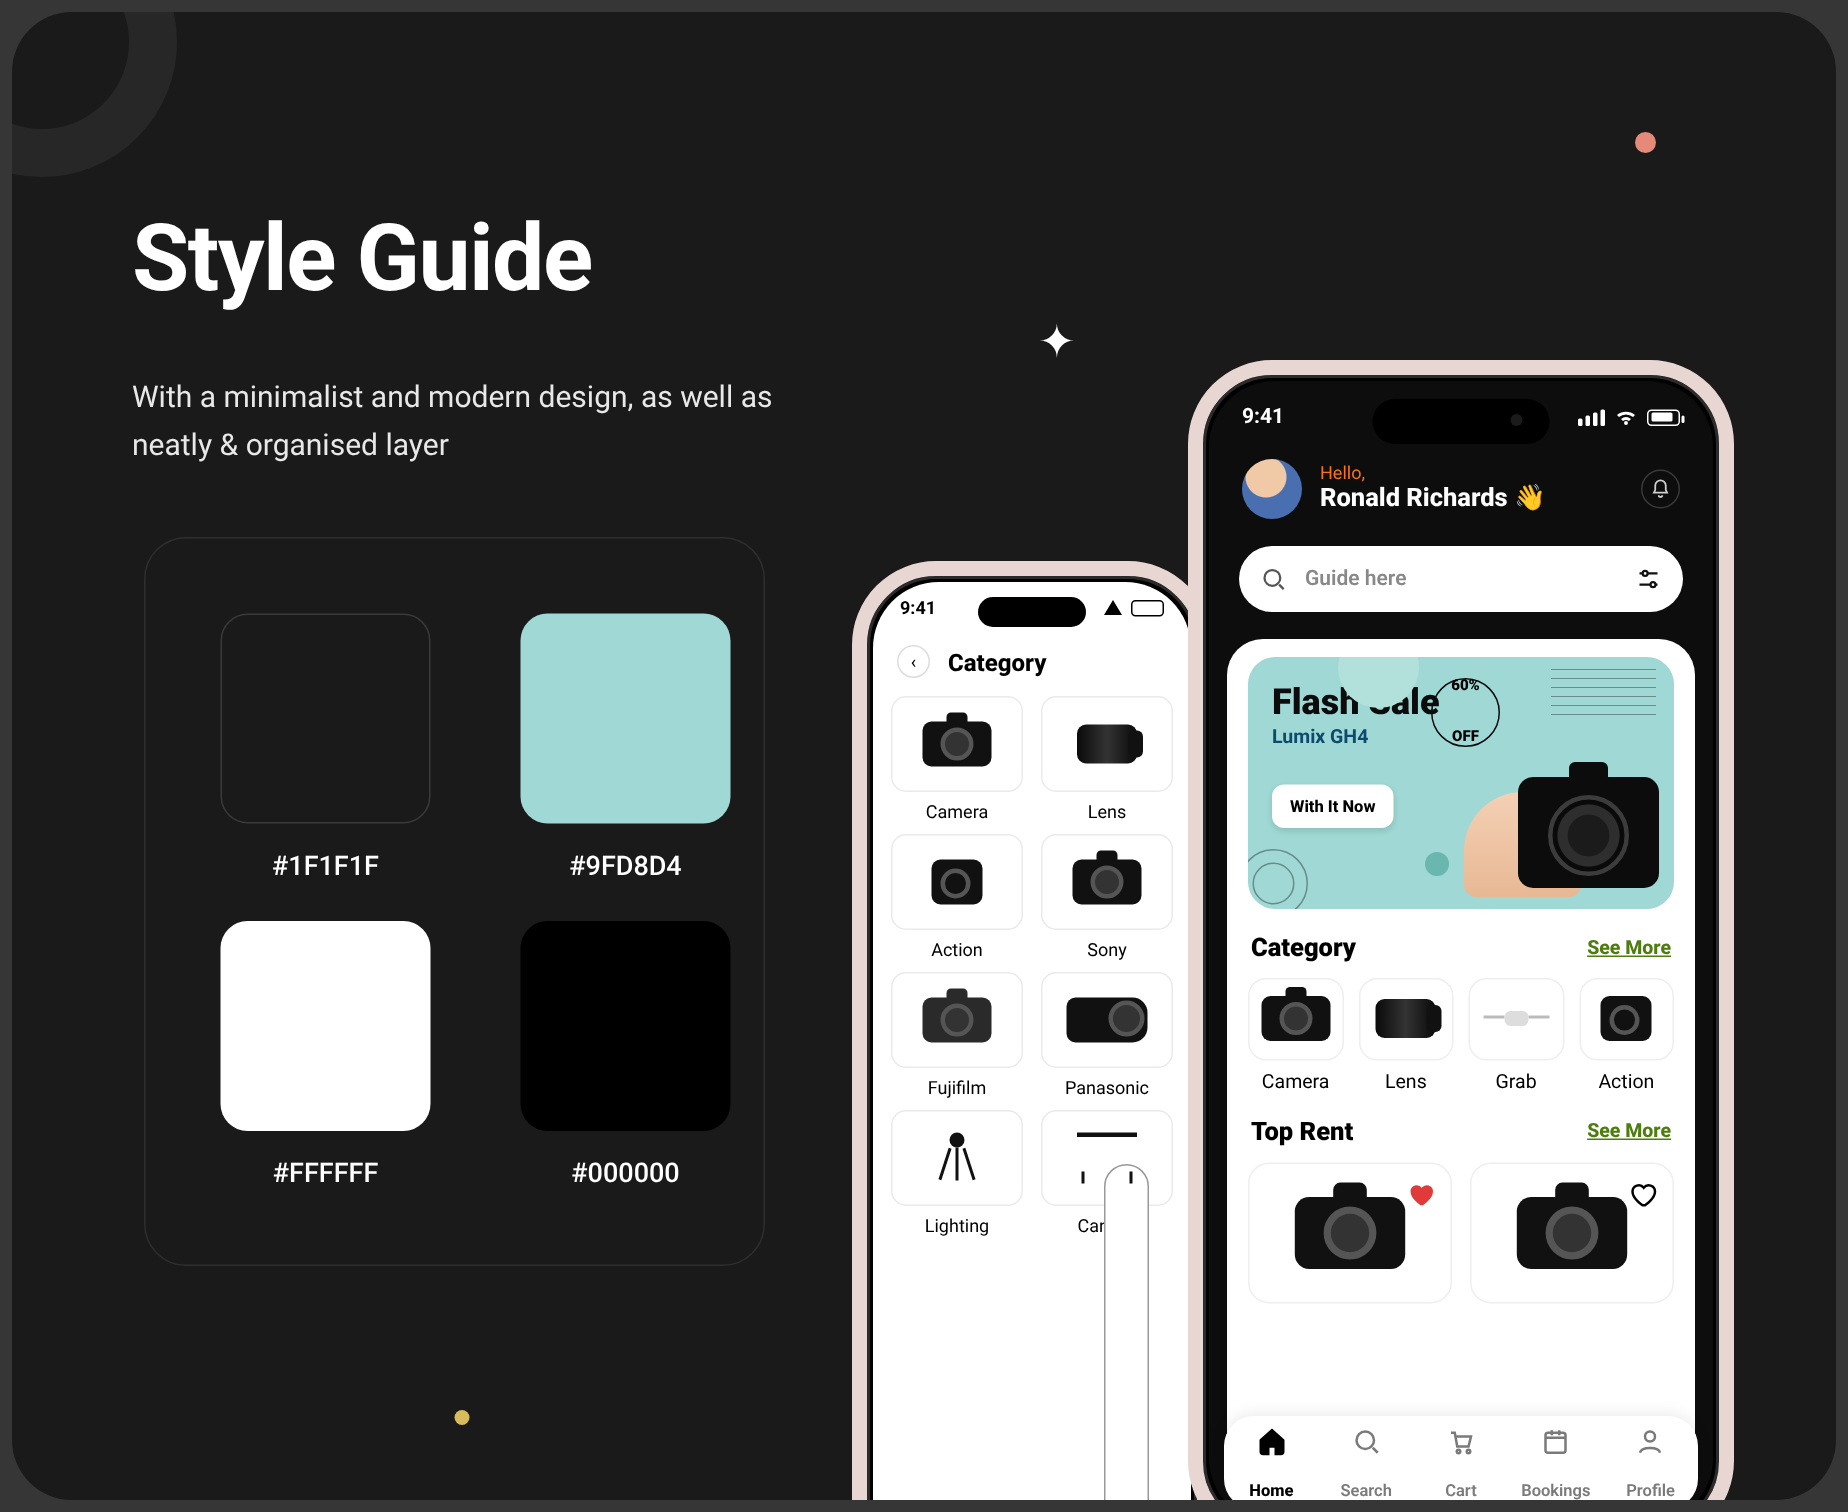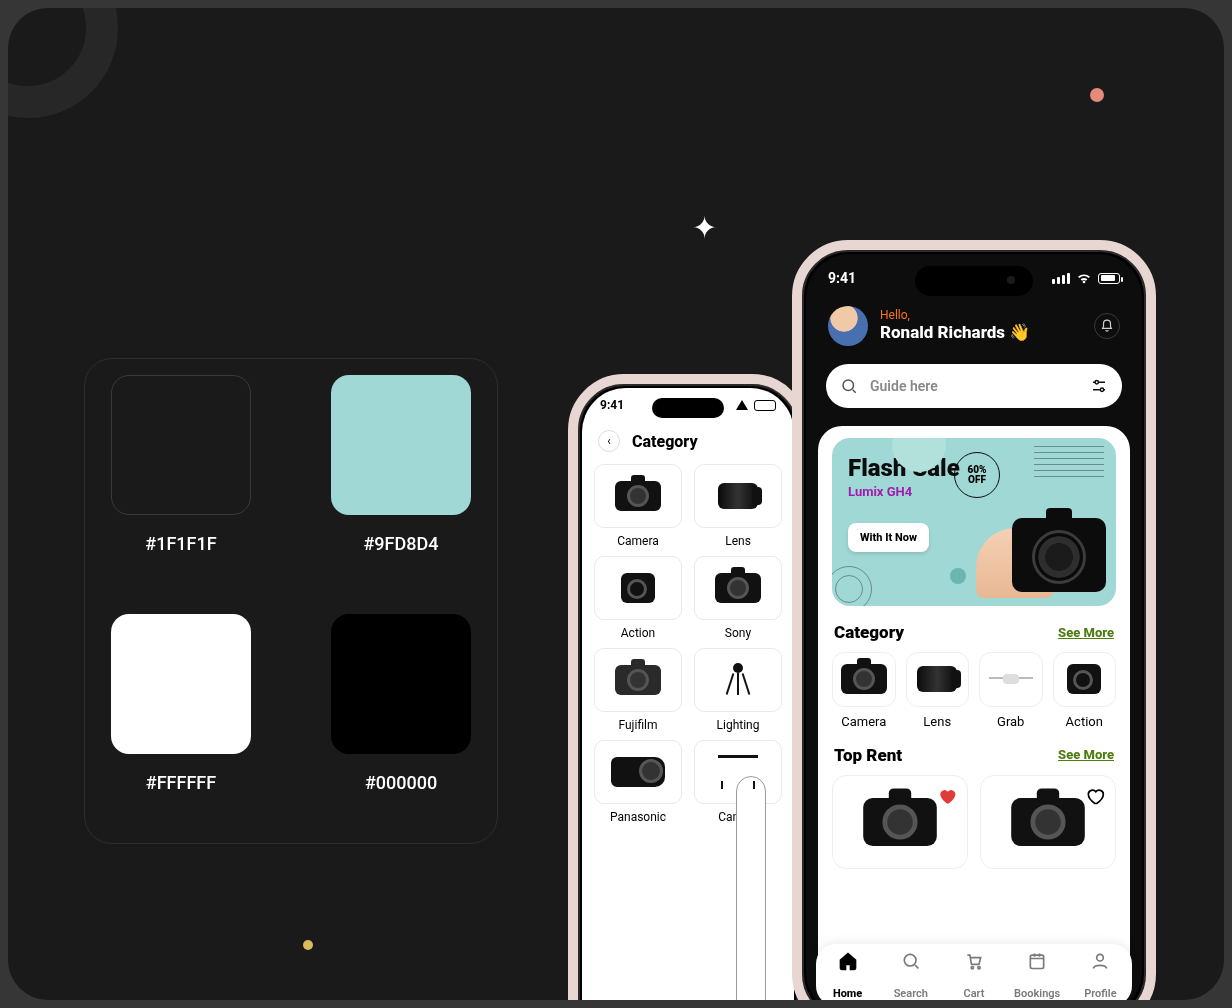--- a/index.html
+++ b/index.html
@@ -21,22 +21,22 @@
   
   .dot-salmon{position:absolute;top:80px;right:120px;width:14px;height:14px;border-radius:50%;background:#e58a78;}
   .dot-gold{position:absolute;bottom:50px;left:295px;width:10px;height:10px;border-radius:50%;background:#d8bb5a;}
   .star{position:absolute;top:202px;left:684px;color:#fff;font-size:30px;}
 
   .title{position:absolute;top:128px;left:80px;color:#fff;font-size:62px;font-weight:700;letter-spacing:-1px;}
   .subtitle{position:absolute;top:240px;left:80px;color:#e8e8e8;font-size:20px;line-height:1.6;max-width:460px;}
 
   
   .palette{
-    position:absolute;top:350px;left:76px;width:414px;height:486px;
-    border:1px solid #2e2e2e;border-radius:28px;padding:16px;
+    position:absolute;top:350px;left:88px;width:414px;height:486px;
+    border:1px solid #2e2e2e;border-radius:28px;padding:50px;
     display:grid;grid-template-columns:1fr 1fr;column-gap:60px;row-gap:26px;
   }
   .swatch-wrap{display:flex;flex-direction:column;align-items:center;gap:18px;}
   .swatch{width:140px;height:140px;border-radius:18px;}
   .sw-outline{border:1px solid #3a3a3a;background:transparent;}
   .sw-teal{background:var(--teal);}
   .sw-white{background:#fff;}
   .sw-black{background:#000;}
   .swatch-label{color:#fff;font-size:18px;font-weight:500;}
 
@@ -105,22 +105,22 @@
   .bell svg{width:14px;height:14px;stroke:#cfcfcf;fill:none;stroke-width:2;}
 
   .search{margin:4px 20px 0;background:#fff;border-radius:24px;height:44px;display:flex;align-items:center;padding:0 14px;gap:12px;}
   .search svg{width:18px;height:18px;stroke:#555;fill:none;stroke-width:2;}
   .search-ph{color:#888;font-size:14px;font-weight:600;}
   .sliders{margin-left:auto;}
 
   .sheet{margin:18px 12px 0;background:#fff;border-radius:24px 24px 0 0;padding:12px 14px 70px;min-height:560px;}
   .banner{background:var(--teal);border-radius:18px;padding:16px;position:relative;overflow:hidden;height:168px;}
   .bn-title{font-size:24px;font-weight:900;color:#0c0c0c;}
-  .bn-sub{font-size:13px;font-weight:700;color:#a21caf;margin-top:2px;}
-  .bn-badge{position:absolute;top:14px;right:116px;width:46px;height:46px;border:1.6px solid #0c0c0c;border-radius:50%;display:flex;flex-direction:column;align-items:center;justify-content:center;font-size:10px;font-weight:900;line-height:1;}
+  .bn-sub{font-size:13px;font-weight:700;color:#0c4a6e;margin-top:2px;}
+  .bn-badge{position:absolute;top:14px;right:116px;width:46px;height:46px;border:1.6px solid #0c0c0c;border-radius:50%;display:flex;flex-direction:column;align-items:center;justify-content:space-between;font-size:10px;font-weight:900;line-height:1;}
   .bn-btn{margin-top:24px;background:#fff;border:none;border-radius:8px;padding:8px 12px;font-size:11px;font-weight:800;box-shadow:0 2px 4px rgba(0,0,0,.12);}
   .bn-cam{position:absolute;right:10px;bottom:8px;width:130px;height:110px;}
   .hand{position:absolute;bottom:0;left:0;width:78px;height:70px;background:linear-gradient(180deg,#f4d0b5,#e8b894);border-radius:40px 40px 8px 8px;}
   .handcam{position:absolute;right:0;bottom:6px;width:94px;height:74px;}
   .handcam .cb{position:absolute;inset:0;background:#0c0c0c;border-radius:10px;}
   .handcam .ch{position:absolute;top:-10px;left:34px;width:26px;height:16px;background:#0c0c0c;border-radius:4px;}
   .handcam .cl{position:absolute;top:12px;left:20px;width:54px;height:54px;border-radius:50%;background:radial-gradient(circle,#1b1b1b 0 40%,#2e2e2e 42% 60%,#0a0a0a 62% 100%);border:3px solid #3c3c3c;}
   .bn-dec1{position:absolute;left:-6px;bottom:-6px;width:46px;height:46px;border:1px solid rgba(0,0,0,.35);border-radius:50%;}
   .bn-dec1::after{content:"";position:absolute;inset:8px;border:1px solid rgba(0,0,0,.35);border-radius:50%;}
   .bn-dot{position:absolute;right:150px;bottom:22px;width:16px;height:16px;border-radius:50%;background:#6ab7b0;}
@@ -151,20 +151,22 @@
 </style>
 </head>
 <body>
 
 <div class="canvas">
   <div class="ring"></div>
   <div class="dot-salmon"></div>
   <div class="dot-gold"></div>
   <div class="star">✦</div>
 
+  <div class="title">Style Guide</div>
+  <div class="subtitle">With a minimalist and modern design, as well as neatly &amp; organised layer</div>
 
   <div class="palette">
     <div class="swatch-wrap">
       <div class="swatch sw-outline"></div>
       <div class="swatch-label">#1F1F1F</div>
     </div>
     <div class="swatch-wrap">
       <div class="swatch sw-teal"></div>
       <div class="swatch-label">#9FD8D4</div>
     </div>
@@ -236,37 +238,37 @@
               <div class="g-cam">
                 <div class="body" style="background:#2a2a2a"></div>
                 <div class="hump" style="background:#2a2a2a"></div>
                 <div class="lens"></div>
               </div>
             </div>
           <div class="p1-cell-label">Fujifilm</div>
         </div>
         <div class="p1-cell">
           <div class="p1-card">
+              <div class="g-cam" style="width:54px">
+                <div class="body" style="border-radius:6px 10px 10px 6px"></div>
+                <div class="lens" style="left:28px;top:2px;width:24px;height:24px;"></div>
+              </div>
+            </div>
+          <div class="p1-cell-label">Panasonic</div>
+        </div>
+        <div class="p1-cell">
+          <div class="p1-card">
               <div class="g-tripod">
                 <div class="lamp"></div>
                 <div class="leg l1"></div>
                 <div class="leg l2"></div>
                 <div class="leg l3"></div>
               </div>
             </div>
           <div class="p1-cell-label">Lighting</div>
-        </div>
-        <div class="p1-cell">
-          <div class="p1-card">
-              <div class="g-cam" style="width:54px">
-                <div class="body" style="border-radius:6px 10px 10px 6px"></div>
-                <div class="lens" style="left:28px;top:2px;width:24px;height:24px;"></div>
-              </div>
-            </div>
-          <div class="p1-cell-label">Panasonic</div>
         </div>
         <div class="p1-cell">
           <div class="p1-card">
               <div class="g-canvas">
                 <div class="bar"></div>
                 <div class="sheet"></div>
                 <div class="leg la"></div>
                 <div class="leg lb"></div>
               </div>
             </div>

